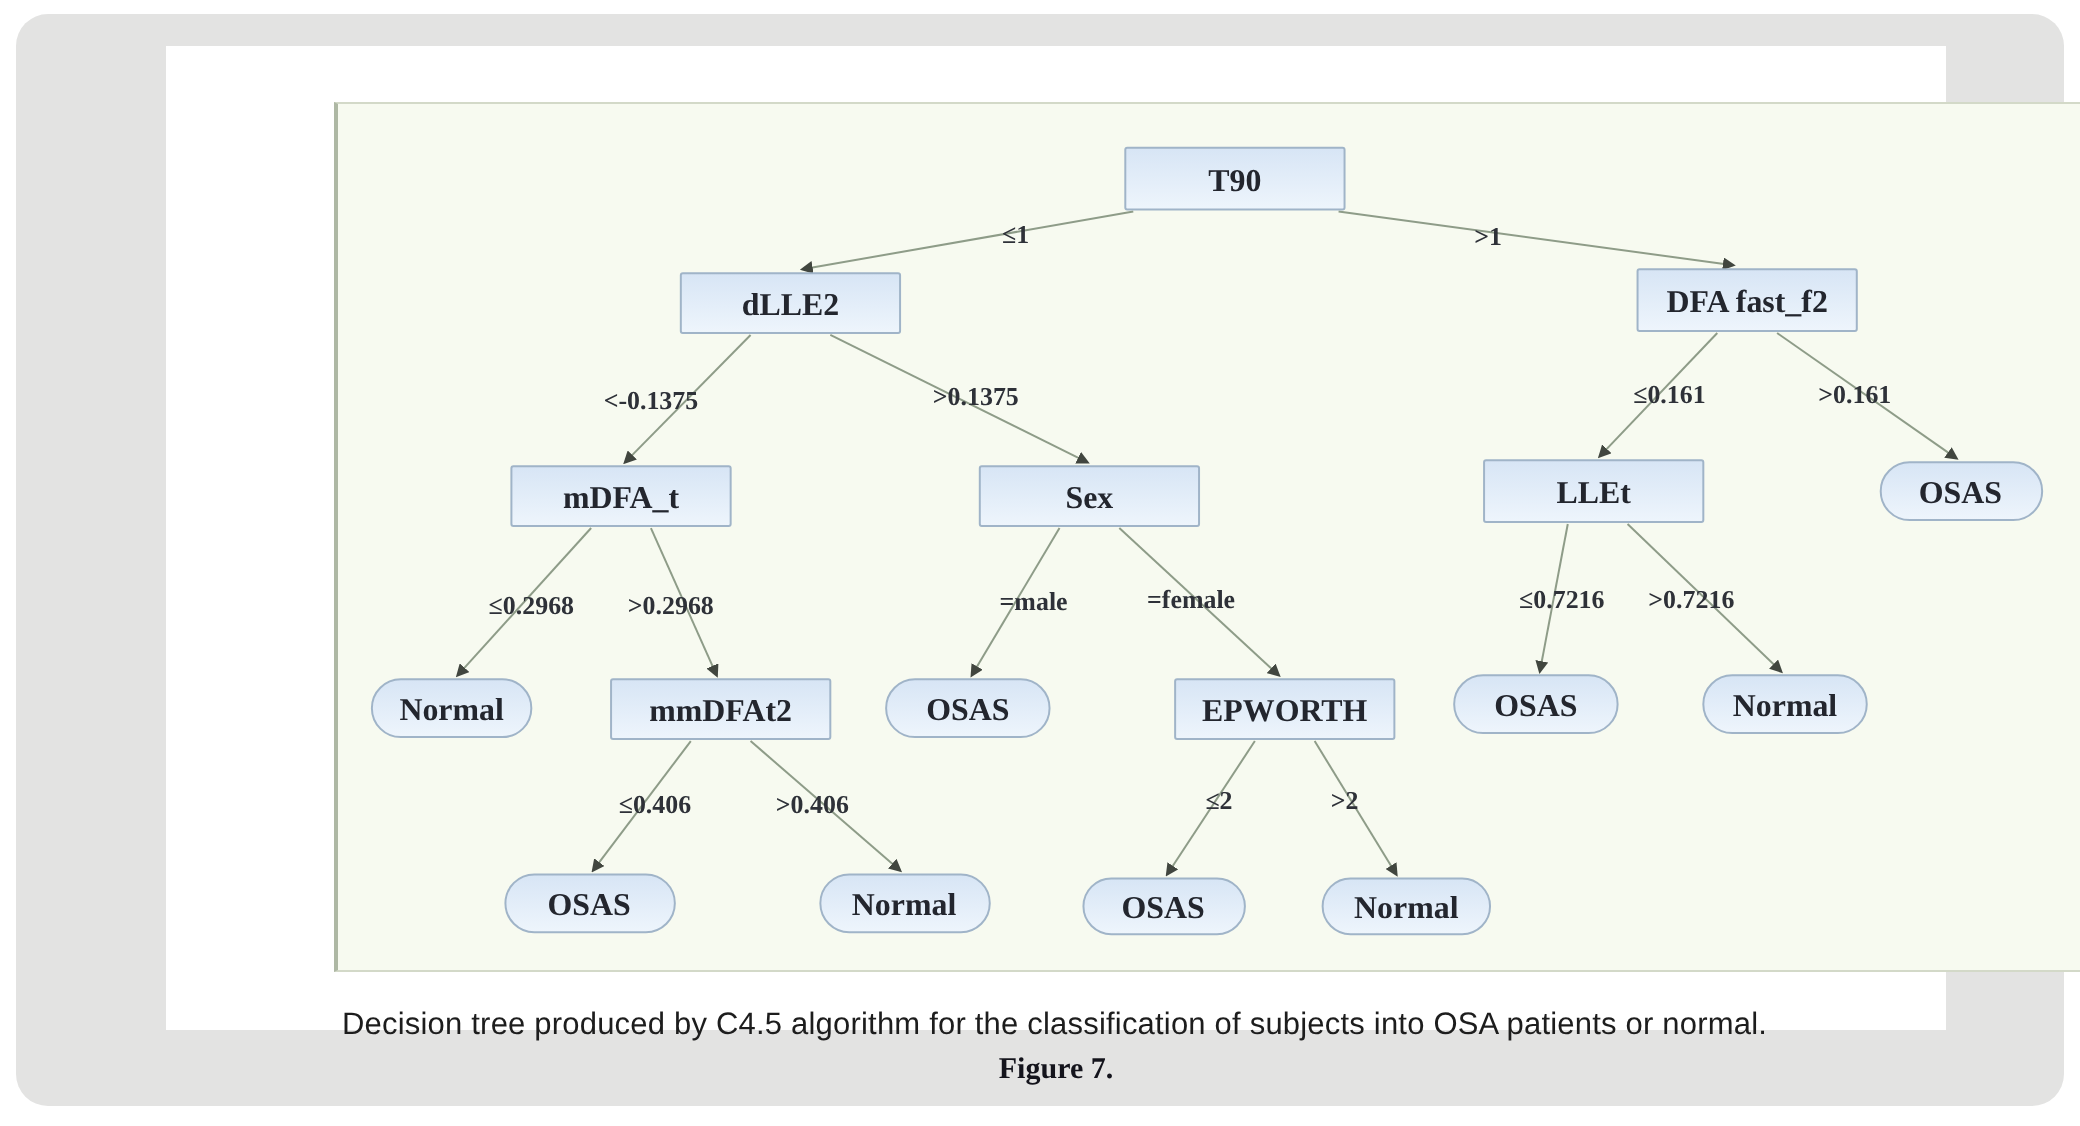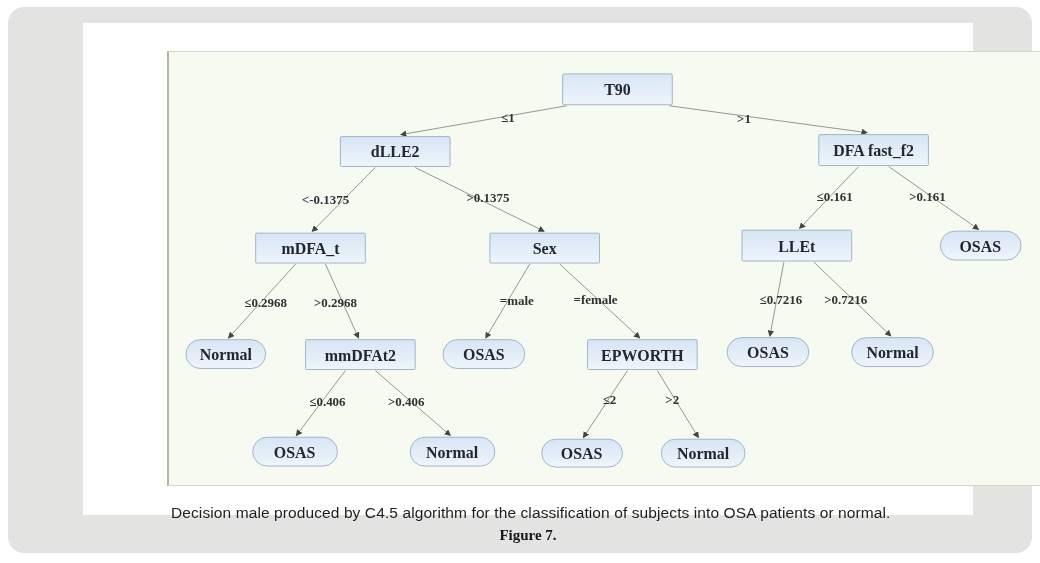--- a/index.html
+++ b/index.html
@@ -142,18 +142,18 @@
             <rect class="nbox" x="374" y="389" width="81" height="28" rx="14"></rect>
             <text class="nt" x="414" y="409">OSAS</text>
           </g>
           <g>
             <rect class="nbox" x="494" y="389" width="84" height="28" rx="14"></rect>
             <text class="nt" x="536" y="409">Normal</text>
           </g>
         </svg>
       </div>
 
-      <div class="caption">Decision male produced by C4.5 algorithm for the classification of subjects into OSA patients or normal.</div>
+      <div class="caption">Decision tree produced by C4.5 algorithm for the classification of subjects into OSA patients or normal.</div>
     </div>
 
     <div class="figure-label">Figure 7.</div>
   </div>
 </div>
 
 </body></html>

